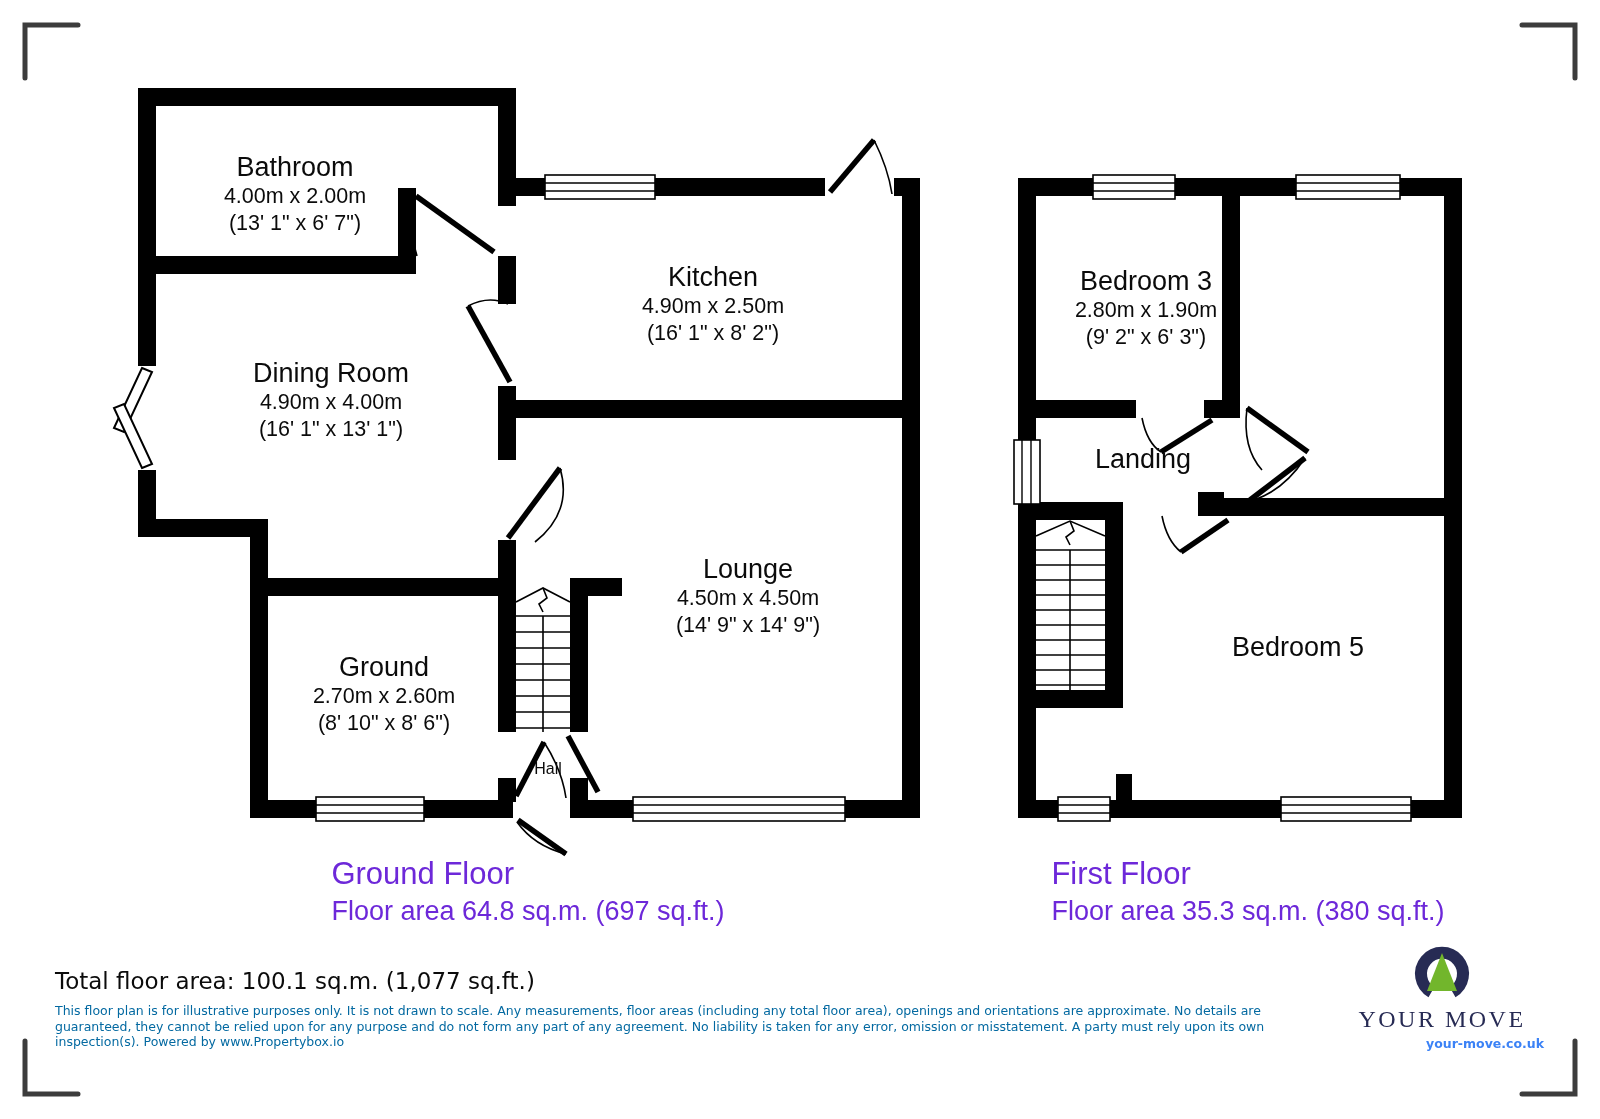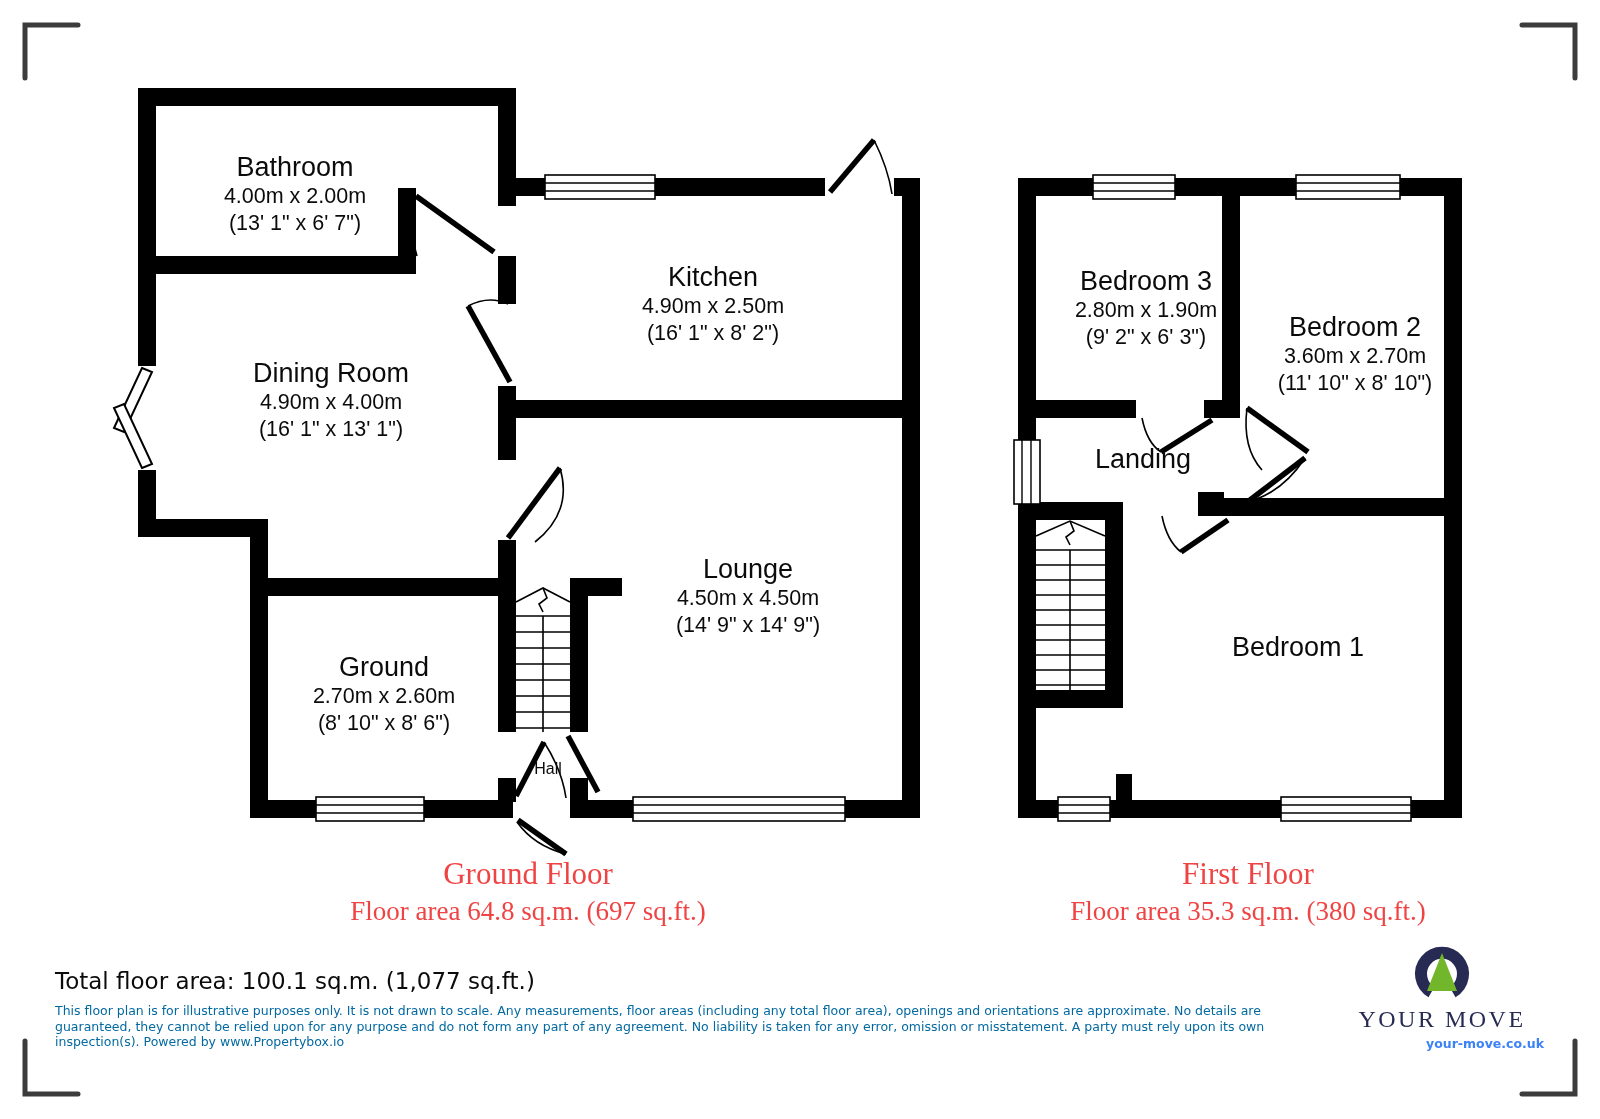--- a/index.html
+++ b/index.html
@@ -3,22 +3,22 @@
 <meta charset="utf-8">
 <style>
   html,body{margin:0;padding:0;background:#fff;}
   .canvas{position:relative;width:1600px;height:1119px;background:#ffffff;overflow:hidden;
           font-family:"Liberation Sans", sans-serif;}
   .plan-svg{position:absolute;left:0;top:0;width:1600px;height:1119px;}
   .room-label{position:absolute;transform:translateX(-50%);text-align:center;color:#0b0b0b;white-space:nowrap;}
   .room-label .rname{font-size:27px;line-height:31px;}
   .room-label .rdim{font-size:21.5px;line-height:27px;}
   .room-label.small .rname{font-size:16px;line-height:22px;}
-  .floor-title{position:absolute;transform:translateX(-50%);text-align:center;color:#ef4444;
-               font-family:Liberation Serif, serif;white-space:nowrap;}
+  .floor-title{position:absolute;transform:translateX(-50%);color:#6d28d9;
+               font-family:Liberation Sans, sans-serif;white-space:nowrap;}
   .floor-title .ftitle{font-size:31px;line-height:36px;}
   .floor-title .farea{font-size:27px;line-height:26px;margin-top:6px;}
   .total-area{position:absolute;left:55px;top:968px;font-family:"DejaVu Sans", sans-serif;
               font-size:23px;color:#0b0b0b;white-space:nowrap;}
   .disclaimer{position:absolute;left:55px;top:1003px;width:1220px;font-family:"DejaVu Sans", sans-serif;
               font-size:12.5px;line-height:15.5px;color:#0369a1;}
   .brand-name{position:absolute;left:1442px;top:1006px;transform:translateX(-50%);
               font-family:"Liberation Serif", serif;font-size:24px;letter-spacing:2.5px;
               color:#272b54;white-space:nowrap;}
   .brand-url{position:absolute;left:1442px;top:1036px;transform:translateX(-50%);
@@ -268,32 +268,27 @@
   <div class="room-label small" style="left:548px;top:758px;">
     <div class="rname">Hall</div>
   </div>
 
   <div class="room-label" style="left:1146px;top:266px;">
     <div class="rname">Bedroom 3</div>
     <div class="rdim">2.80m x 1.90m</div>
     <div class="rdim">(9' 2" x 6' 3")</div>
   </div>
 
-  <div class="room-label" style="left:1355px;top:312px;">
-    <div class="rname">Bedroom 2</div>
-    <div class="rdim">3.60m x 2.70m</div>
-    <div class="rdim">(11' 10" x 8' 10")</div>
-  </div>
 
   <div class="room-label" style="left:1143px;top:444px;">
     <div class="rname">Landing</div>
   </div>
 
   <div class="room-label" style="left:1298px;top:632px;">
-    <div class="rname">Bedroom 1</div>
+    <div class="rname">Bedroom 5</div>
   </div>
 
   <div class="floor-title" style="left:528px;top:856px;">
     <div class="ftitle">Ground Floor</div>
     <div class="farea">Floor area 64.8 sq.m. (697 sq.ft.)</div>
   </div>
 
   <div class="floor-title" style="left:1248px;top:856px;">
     <div class="ftitle">First Floor</div>
     <div class="farea">Floor area 35.3 sq.m. (380 sq.ft.)</div>

